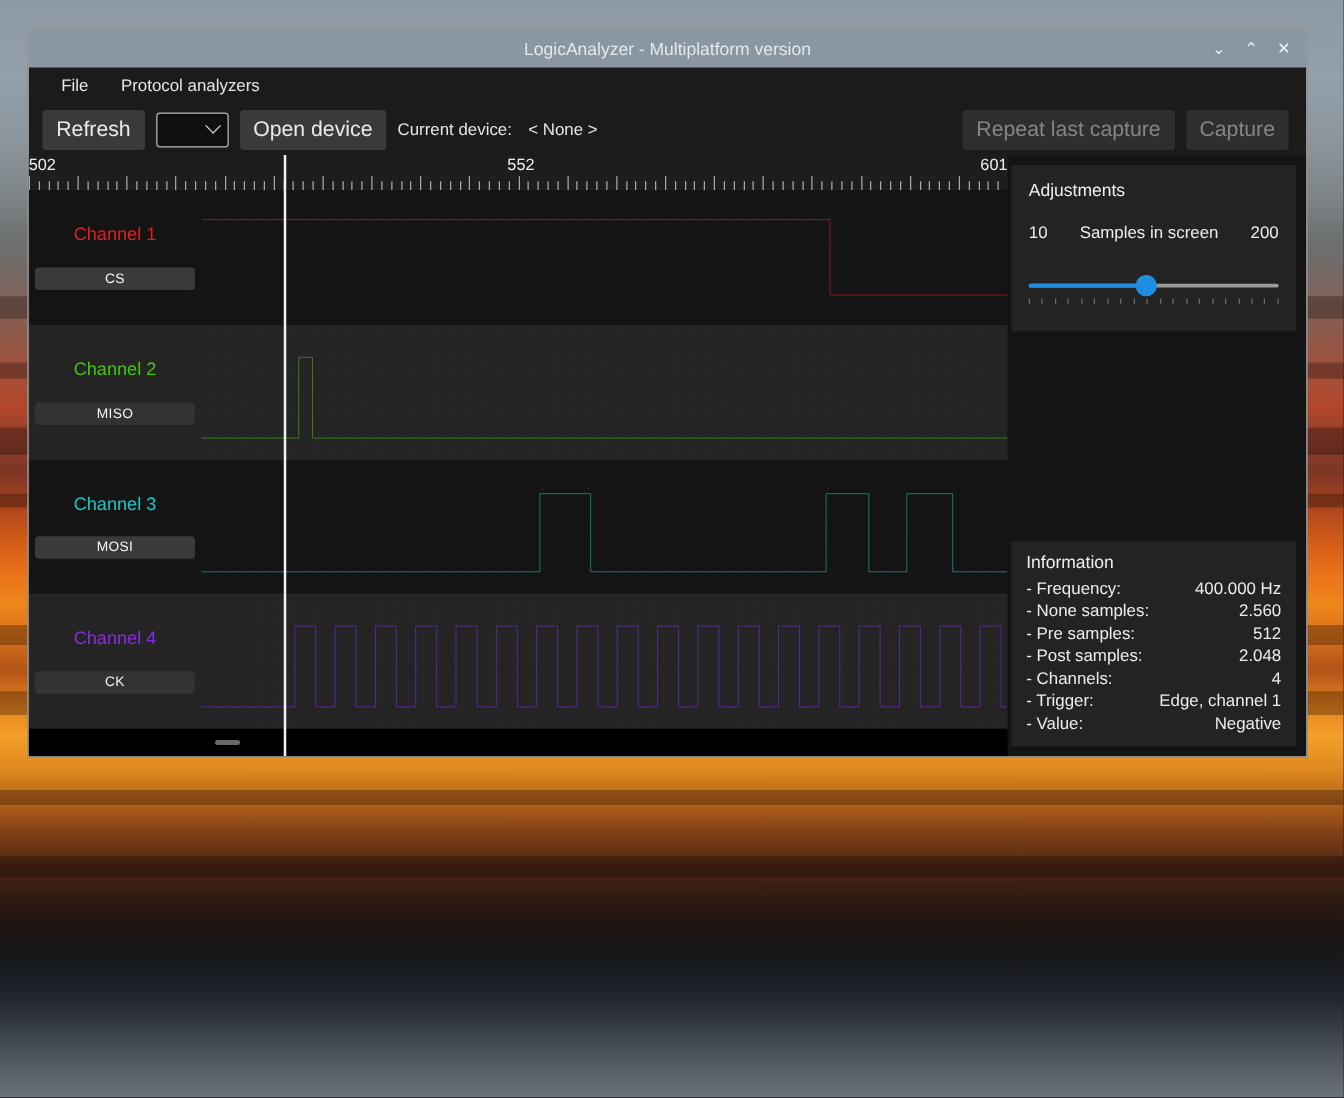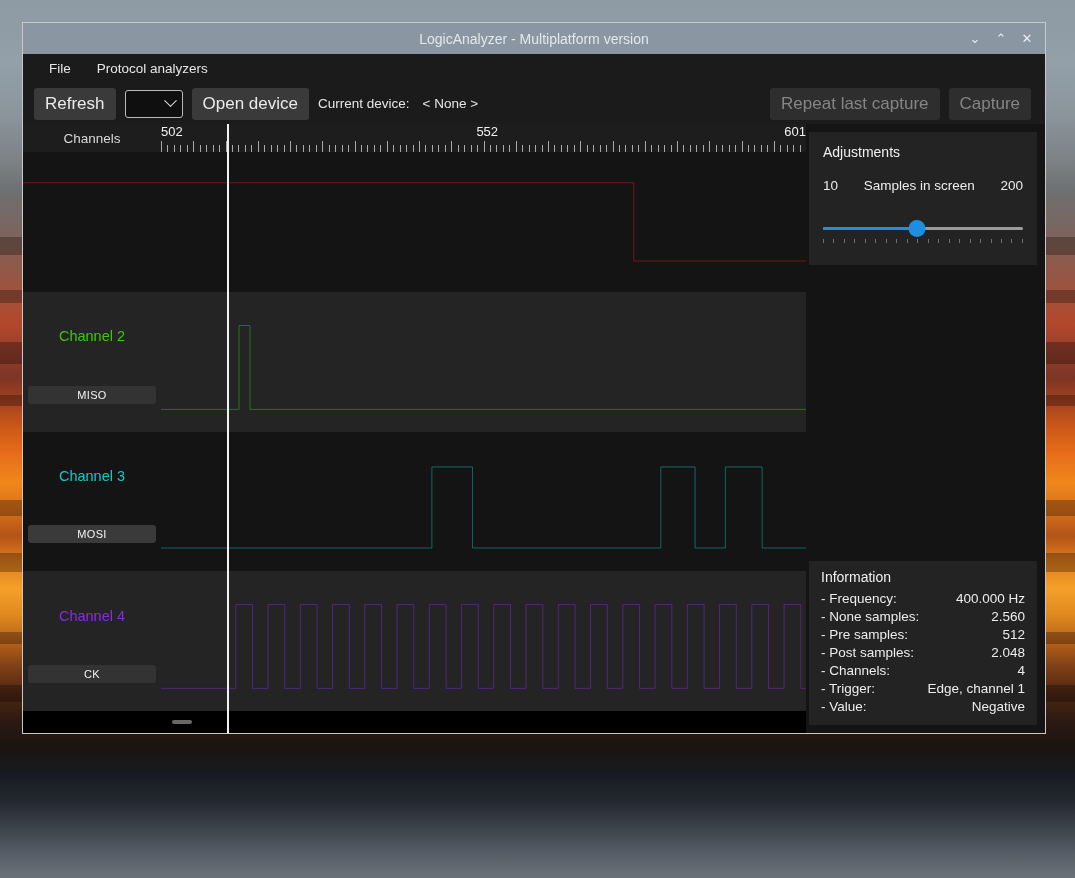--- a/index.html
+++ b/index.html
@@ -51,21 +51,21 @@
   }
   #desktop .cloudband {
     position: absolute; left: 0; right: 0;
     background: rgba(0,0,0,0.28);
   }
 
   
   #app-window {
     position: absolute;
     left: 22px; top: 22px;
-    width: 1024px; height: 712px;
+    width: 1024px; height: 584px;
     background: #1b1b1b;
     border: 1px solid #c9c9c9;
     display: flex; flex-direction: column;
     overflow: hidden;
   }
 
   
   #titlebar {
     height: 31px; flex: 0 0 31px;
     background: #8a96a1;
@@ -322,21 +322,20 @@
       <button class="btn disabled">Repeat last capture</button>
       <button class="btn disabled">Capture</button>
     </div>
   </div>
 
   <div id="main">
 
     <div id="scope-col">
 
       <div id="ruler-row">
-        <div id="ruler-label-cell">Channels</div>
         <div id="ruler">
             <div class="rtick" style="left: 0%; height: 11px;"></div>
             <div class="rtick" style="left: 1%; height: 7px;"></div>
             <div class="rtick" style="left: 2%; height: 7px;"></div>
             <div class="rtick" style="left: 3%; height: 7px;"></div>
             <div class="rtick" style="left: 4%; height: 7px;"></div>
             <div class="rtick" style="left: 5%; height: 11px;"></div>
             <div class="rtick" style="left: 6%; height: 7px;"></div>
             <div class="rtick" style="left: 7%; height: 7px;"></div>
             <div class="rtick" style="left: 8%; height: 7px;"></div>
@@ -432,20 +431,24 @@
             <div class="rtick" style="left: 98%; height: 7px;"></div>
             <div class="rtick" style="left: 99%; height: 7px;"></div>
             <div class="rlabel" style="left: 0%;">502</div>
             <div class="rlabel" style="left: 48.9%; text-align: right;">552</div>
             <div class="rlabel" style="left: auto; right: 0%;">601</div>
           </div>
       </div>
 
       <div id="channels">
         <div class="chan-row odd">
+          <div class="chan-name-cell">
+            <div class="chan-title" style="color: rgb(224, 32, 32);">Channel 1</div>
+            <div class="chan-badge">CS</div>
+          </div>
           <div class="chan-plot">
               <svg viewBox="0 0 100 100" preserveAspectRatio="none">
                 <polyline points="0,22 78,22 78,78 100,78" fill="none" stroke="#e02020" stroke-width="0.45" vector-effect="non-scaling-stroke"></polyline>
               </svg>
             </div>
         </div>
         <div class="chan-row even">
           <div class="chan-name-cell">
             <div class="chan-title" style="color: rgb(68, 196, 16);">Channel 2</div>
             <div class="chan-badge">MISO</div>

